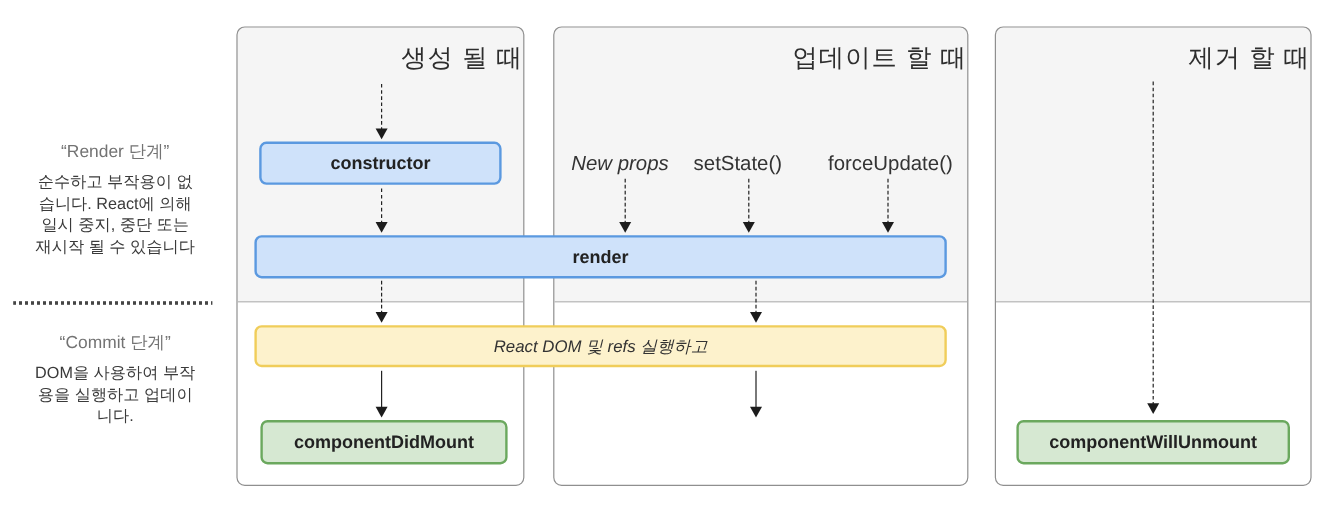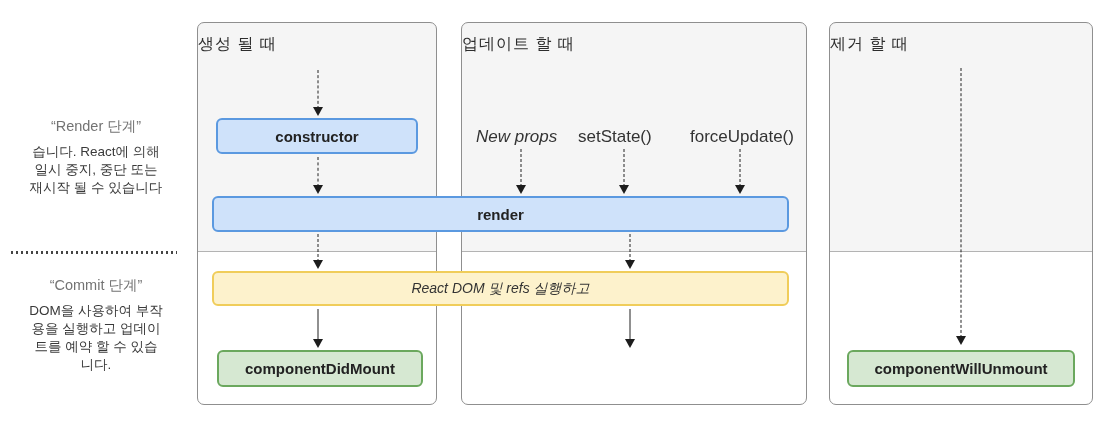--- a/index.html
+++ b/index.html
@@ -21,21 +21,21 @@
   .panel{
     position:absolute;top:22px;height:383px;box-sizing:border-box;
     border:1px solid var(--panel-border,#8f8f8f);border-radius:7px;
     background:linear-gradient(to bottom,var(--panel-top-bg,#f5f5f5) 0,var(--panel-top-bg,#f5f5f5) 228px,#ffffff 228px);
     z-index:1;
   }
   .panel-mount{left:197px;width:240px;}
   .panel-update{left:461px;width:346px;}
   .panel-unmount{left:829px;width:264px;}
   .panel-header{
-    padding-top:11px;text-align:left;font-size:16px;color:#2d2d2d;letter-spacing:1px;
+    padding-top:11px;text-align:right;font-size:21px;color:#2d2d2d;letter-spacing:1px;
   }
   .panel-divider{position:absolute;left:0;right:0;top:228px;height:0;border-top:1px solid #b3b3b3;}
   
   .trigger{position:absolute;top:127px;height:17px;font-size:17px;color:#333;z-index:2;}
   .trig-new-props{left:476px;width:90px;font-style:italic;}
   .trig-set-state{left:578px;width:90px;}
   .trig-force-update{left:690px;width:100px;}
   
   .arrow{position:absolute;width:12px;z-index:2;}
   .arrow .shaft{position:absolute;left:50%;top:0;bottom:7px;width:0;transform:translateX(-50%);}
@@ -62,32 +62,32 @@
   .n-cdu{left:478px;top:350px;width:310px;height:37px;}
   .n-cwu{left:847px;top:350px;width:228px;height:37px;}
 </style>
 </head>
 <body>
 
 <div class="canvas">
 
   <div class="side-block phase-render">
     <div class="side-title">“Render 단계”</div>
+    <div class="side-line">순수하고 부작용이 없</div>
     <div class="side-line">습니다. React에 의해</div>
     <div class="side-line">일시 중지, 중단 또는</div>
     <div class="side-line">재시작 될 수 있습니다</div>
   </div>
 
   <div class="dotted-divider"></div>
 
   <div class="side-block phase-commit">
     <div class="side-title">“Commit 단계”</div>
     <div class="side-line">DOM을 사용하여 부작</div>
     <div class="side-line">용을 실행하고 업데이</div>
-    <div class="side-line">트를 예약 할 수 있습</div>
     <div class="side-line">니다.</div>
   </div>
 
   <div class="panel panel-mount">
     <div class="panel-header">생성 될 때</div>
     <div class="panel-divider"></div>
   </div>
   <div class="panel panel-update">
     <div class="panel-header">업데이트 할 때</div>
     <div class="panel-divider"></div>

